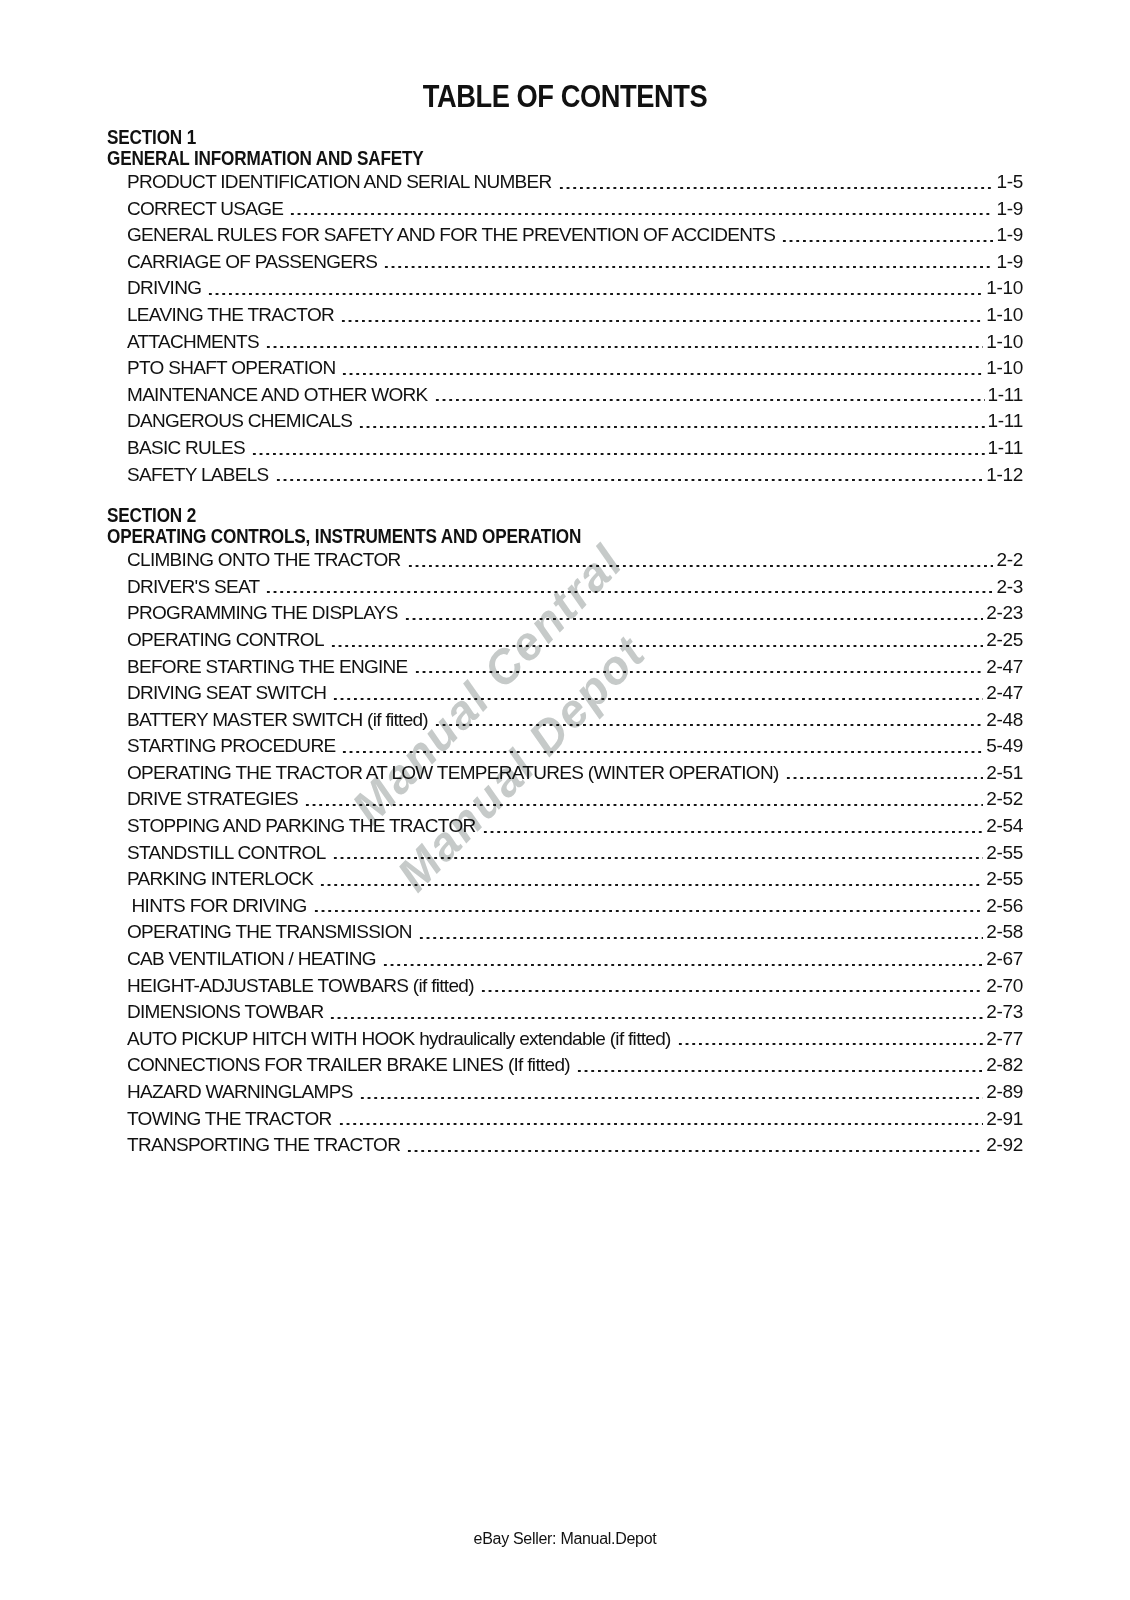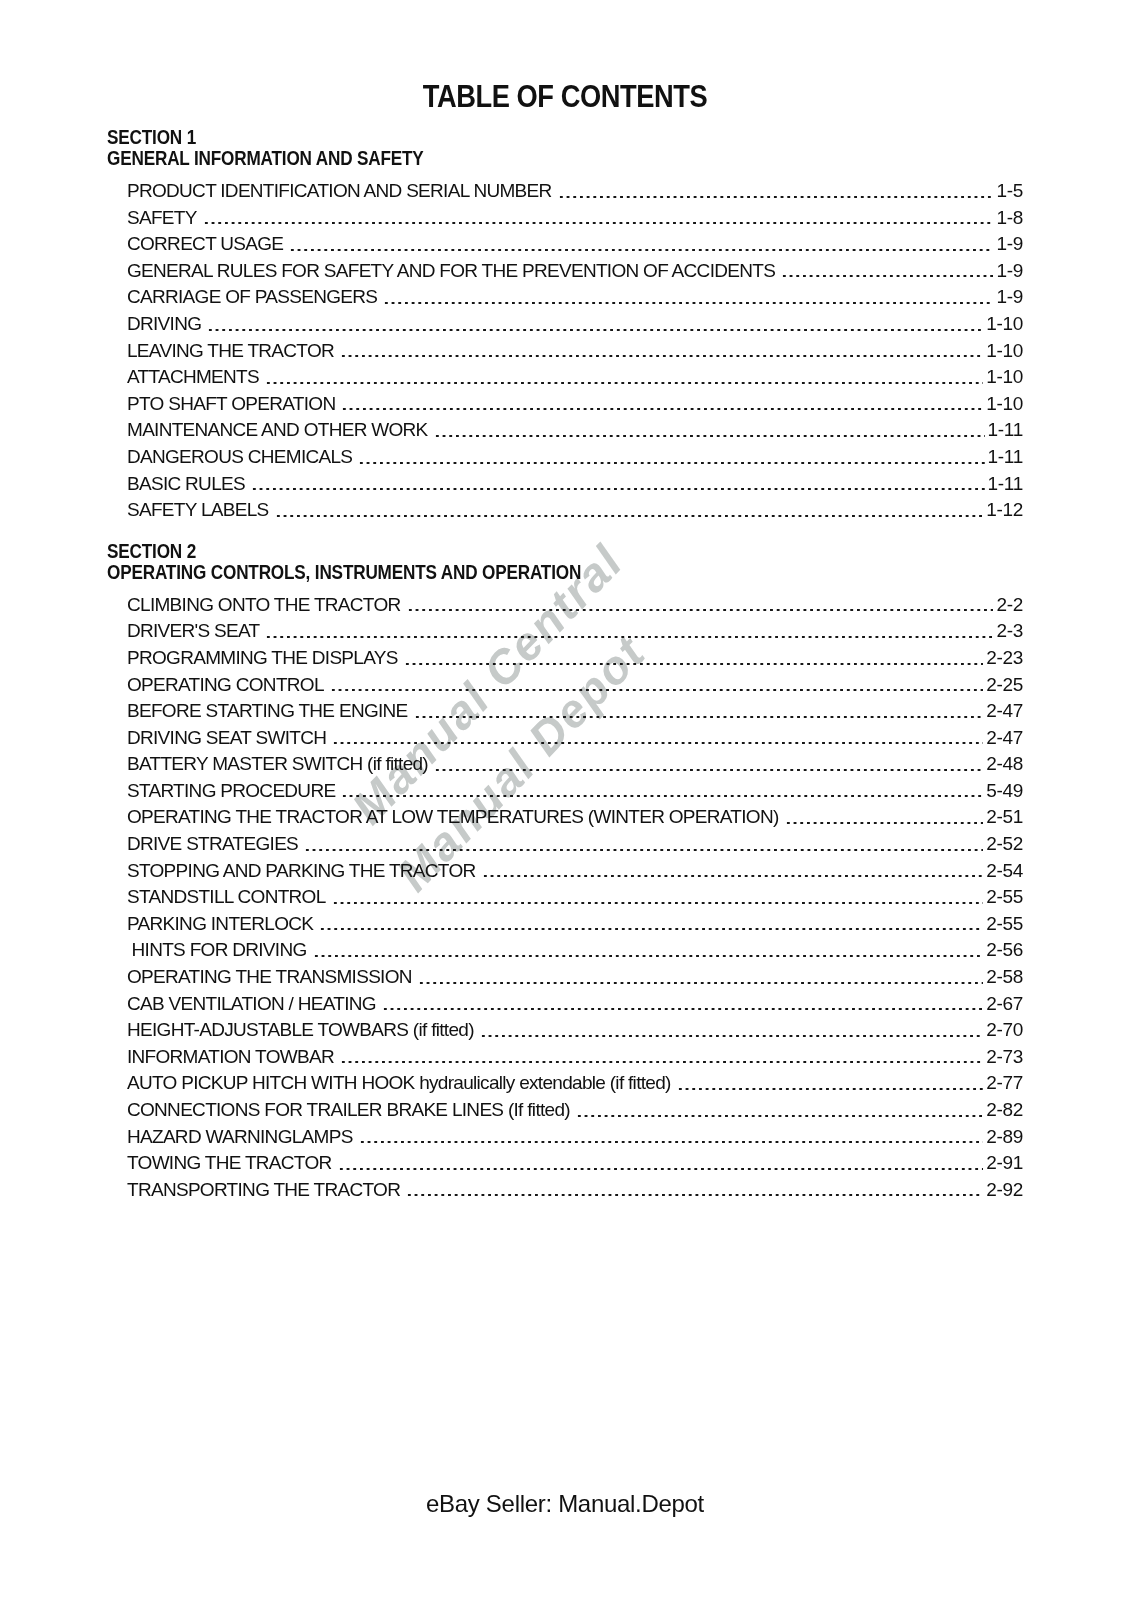--- a/index.html
+++ b/index.html
@@ -35,41 +35,41 @@
   .content {
     position:absolute; left:107px; top:127px; width:916px; z-index:1;
   }
   .toc-section { display:block; }
   .toc-section + .toc-section { margin-top:17px; }
   .section-head {
     font-weight:bold; font-size:19.5px; line-height:21px;
     letter-spacing:-0.2px; white-space:nowrap;
     transform:scaleX(0.88); transform-origin:left top;
   }
-  .rows { margin-top:9px; }
+  .rows { margin-top:0; }
   .toc-row {
     display:flex; align-items:baseline;
     height:26.6px; line-height:26.6px;
     font-size:19px; letter-spacing:-0.7px;
   }
   .toc-title { padding-left:20px; white-space:pre; flex:0 0 auto; }
   .toc-leader {
     flex:1 1 auto;
     height:4px; align-self:flex-end;
     margin:0 3px 6px 6px;
     background-image:radial-gradient(circle, #161616 1.15px, transparent 1.45px);
     background-size:6.7px 4px;
     background-repeat:repeat-x;
     background-position:left bottom;
   }
   .toc-page { flex:0 0 auto; white-space:nowrap; letter-spacing:-0.3px; }
 
   .footer {
-    position:absolute; top:1490px; left:0; width:100%; z-index:1;
-    text-align:center; font-size:24px; letter-spacing:-0.3px;
+    position:absolute; top:1530px; left:0; width:100%; z-index:1;
+    text-align:center; font-size:16px; letter-spacing:-0.3px;
   }
 </style>
 </head>
 <body>
 
 <div class="page">
 
   <div class="watermark">
     <div class="wm-line wm1">Manual Central</div>
     <div class="wm-line wm2">Manual Depot</div>
@@ -83,25 +83,20 @@
       <div>SECTION 1</div>
       <div>GENERAL INFORMATION AND SAFETY</div>
     </div>
     <div class="rows">
   <div class="toc-row">
     <span class="toc-title">PRODUCT IDENTIFICATION AND SERIAL NUMBER</span>
     <span class="toc-leader"></span>
     <span class="toc-page">1-5</span>
   </div>
 
-  <div class="toc-row">
-    <span class="toc-title">SAFETY</span>
-    <span class="toc-leader"></span>
-    <span class="toc-page">1-8</span>
-  </div>
 
   <div class="toc-row">
     <span class="toc-title">CORRECT USAGE</span>
     <span class="toc-leader"></span>
     <span class="toc-page">1-9</span>
   </div>
 
   <div class="toc-row">
     <span class="toc-title">GENERAL RULES FOR SAFETY AND FOR THE PREVENTION OF ACCIDENTS</span>
     <span class="toc-leader"></span>
@@ -266,21 +261,21 @@
     <span class="toc-page">2-67</span>
   </div>
 
   <div class="toc-row">
     <span class="toc-title">HEIGHT-ADJUSTABLE TOWBARS (if fitted)</span>
     <span class="toc-leader"></span>
     <span class="toc-page">2-70</span>
   </div>
 
   <div class="toc-row">
-    <span class="toc-title">INFORMATION TOWBAR</span>
+    <span class="toc-title">DIMENSIONS TOWBAR</span>
     <span class="toc-leader"></span>
     <span class="toc-page">2-73</span>
   </div>
 
   <div class="toc-row">
     <span class="toc-title">AUTO PICKUP HITCH WITH HOOK hydraulically extendable (if fitted)</span>
     <span class="toc-leader"></span>
     <span class="toc-page">2-77</span>
   </div>
 

